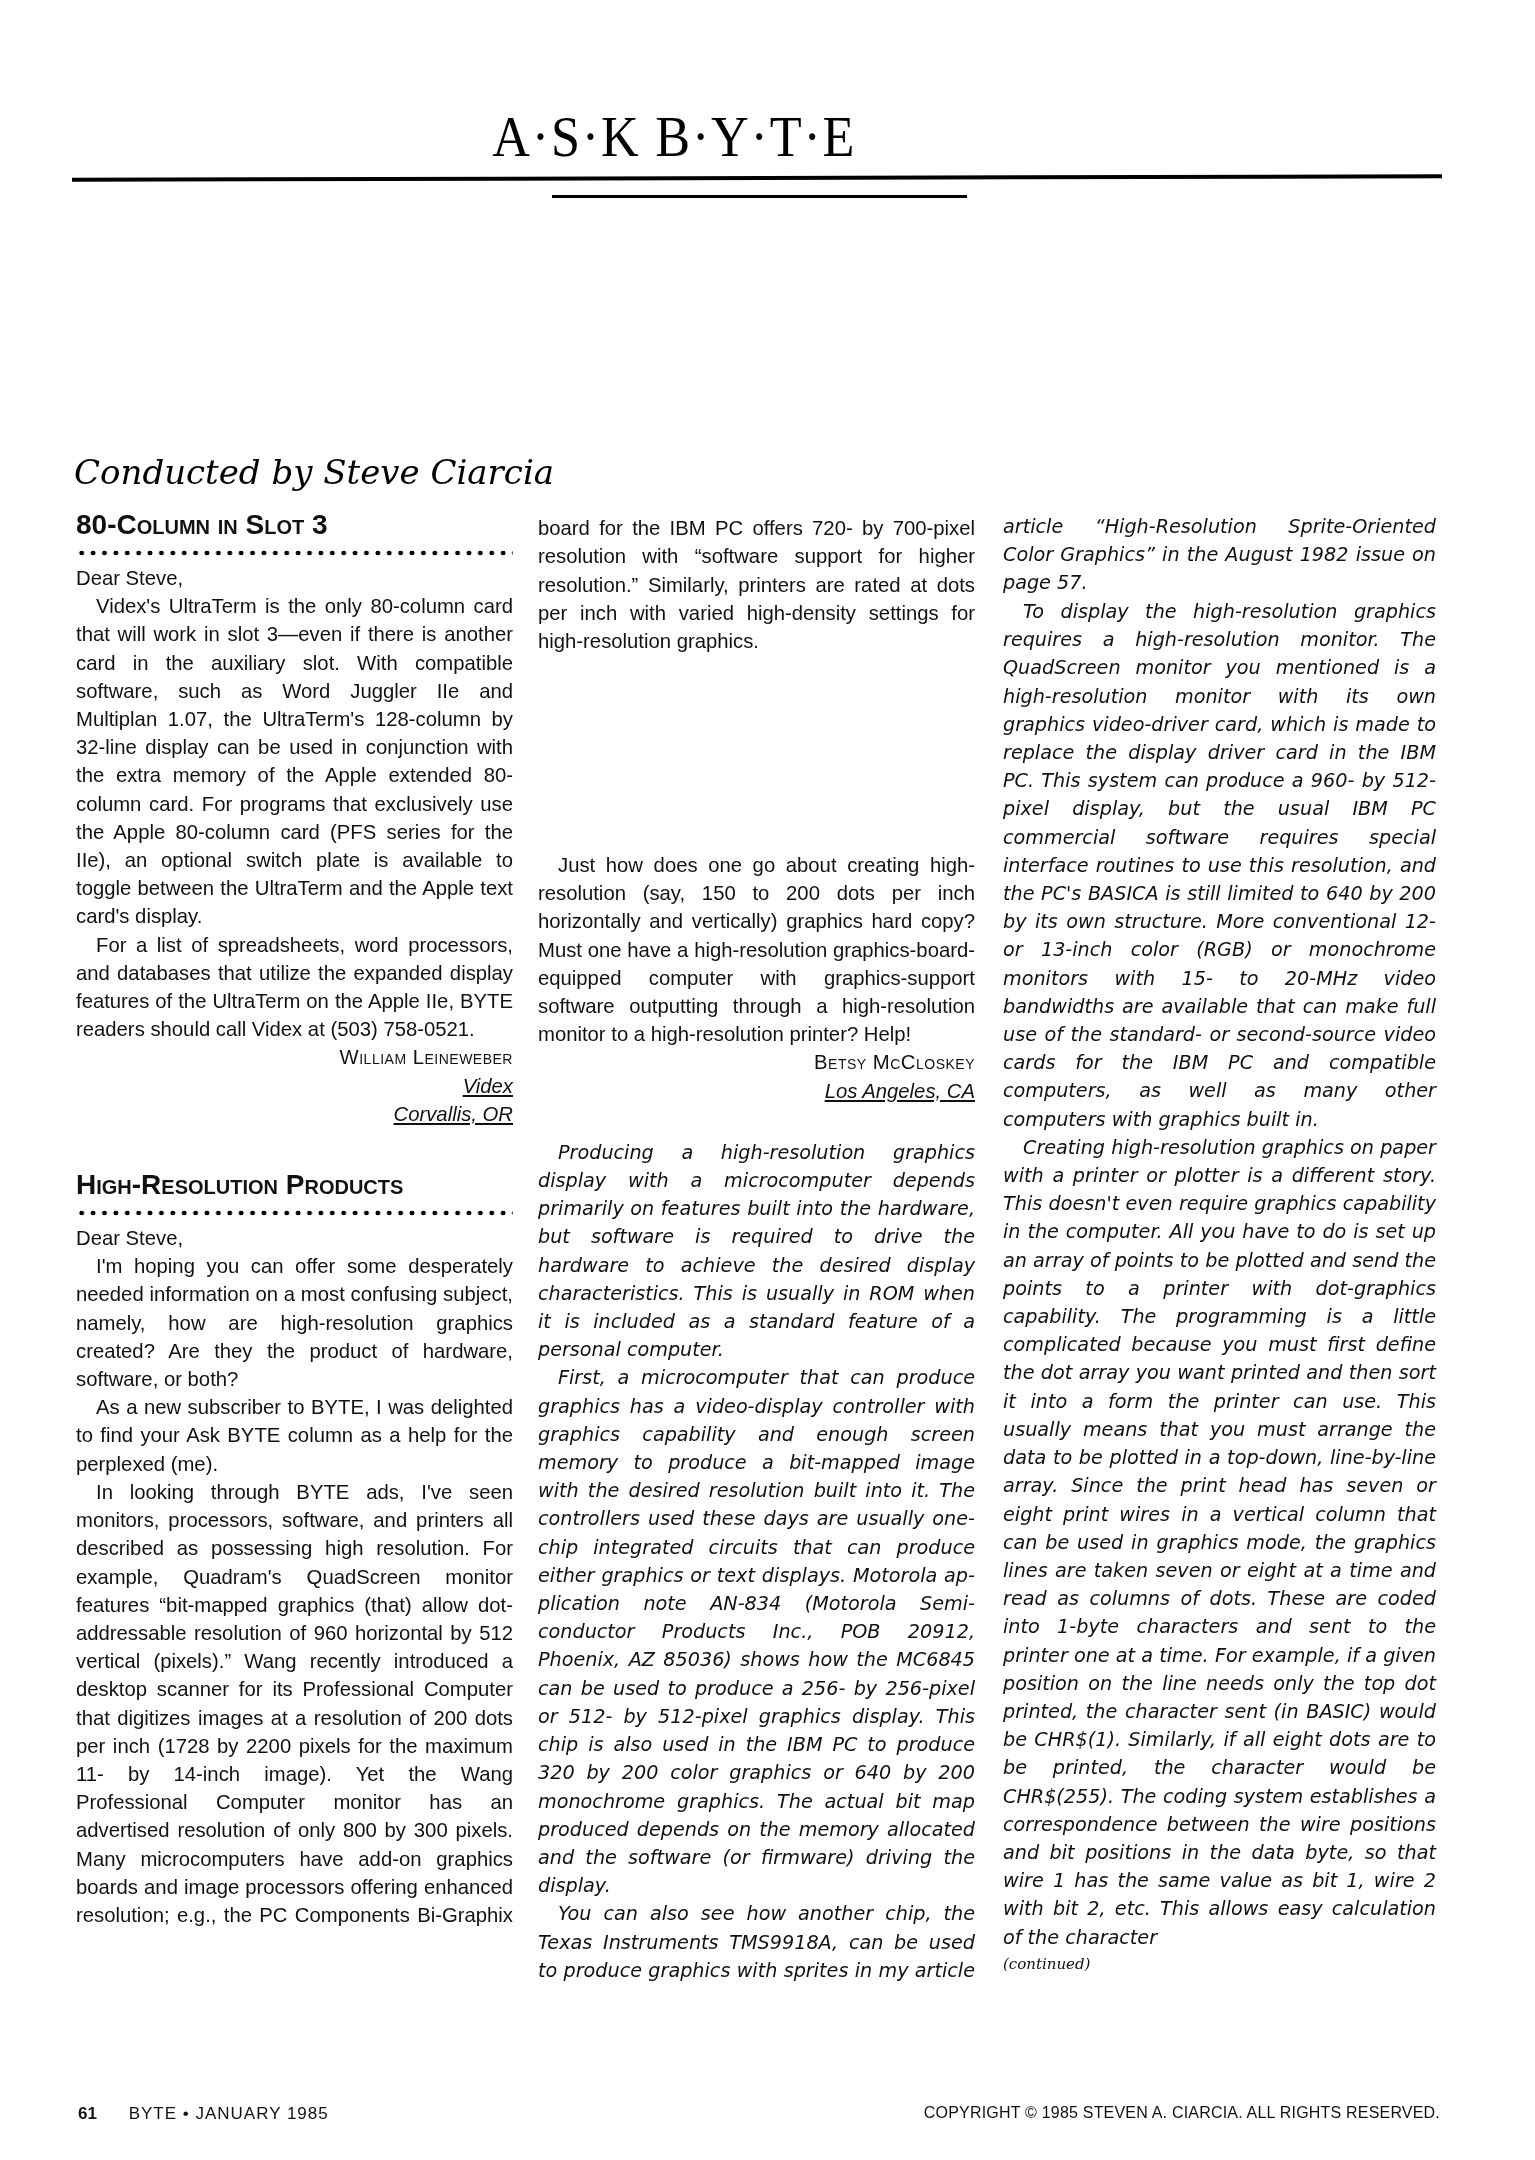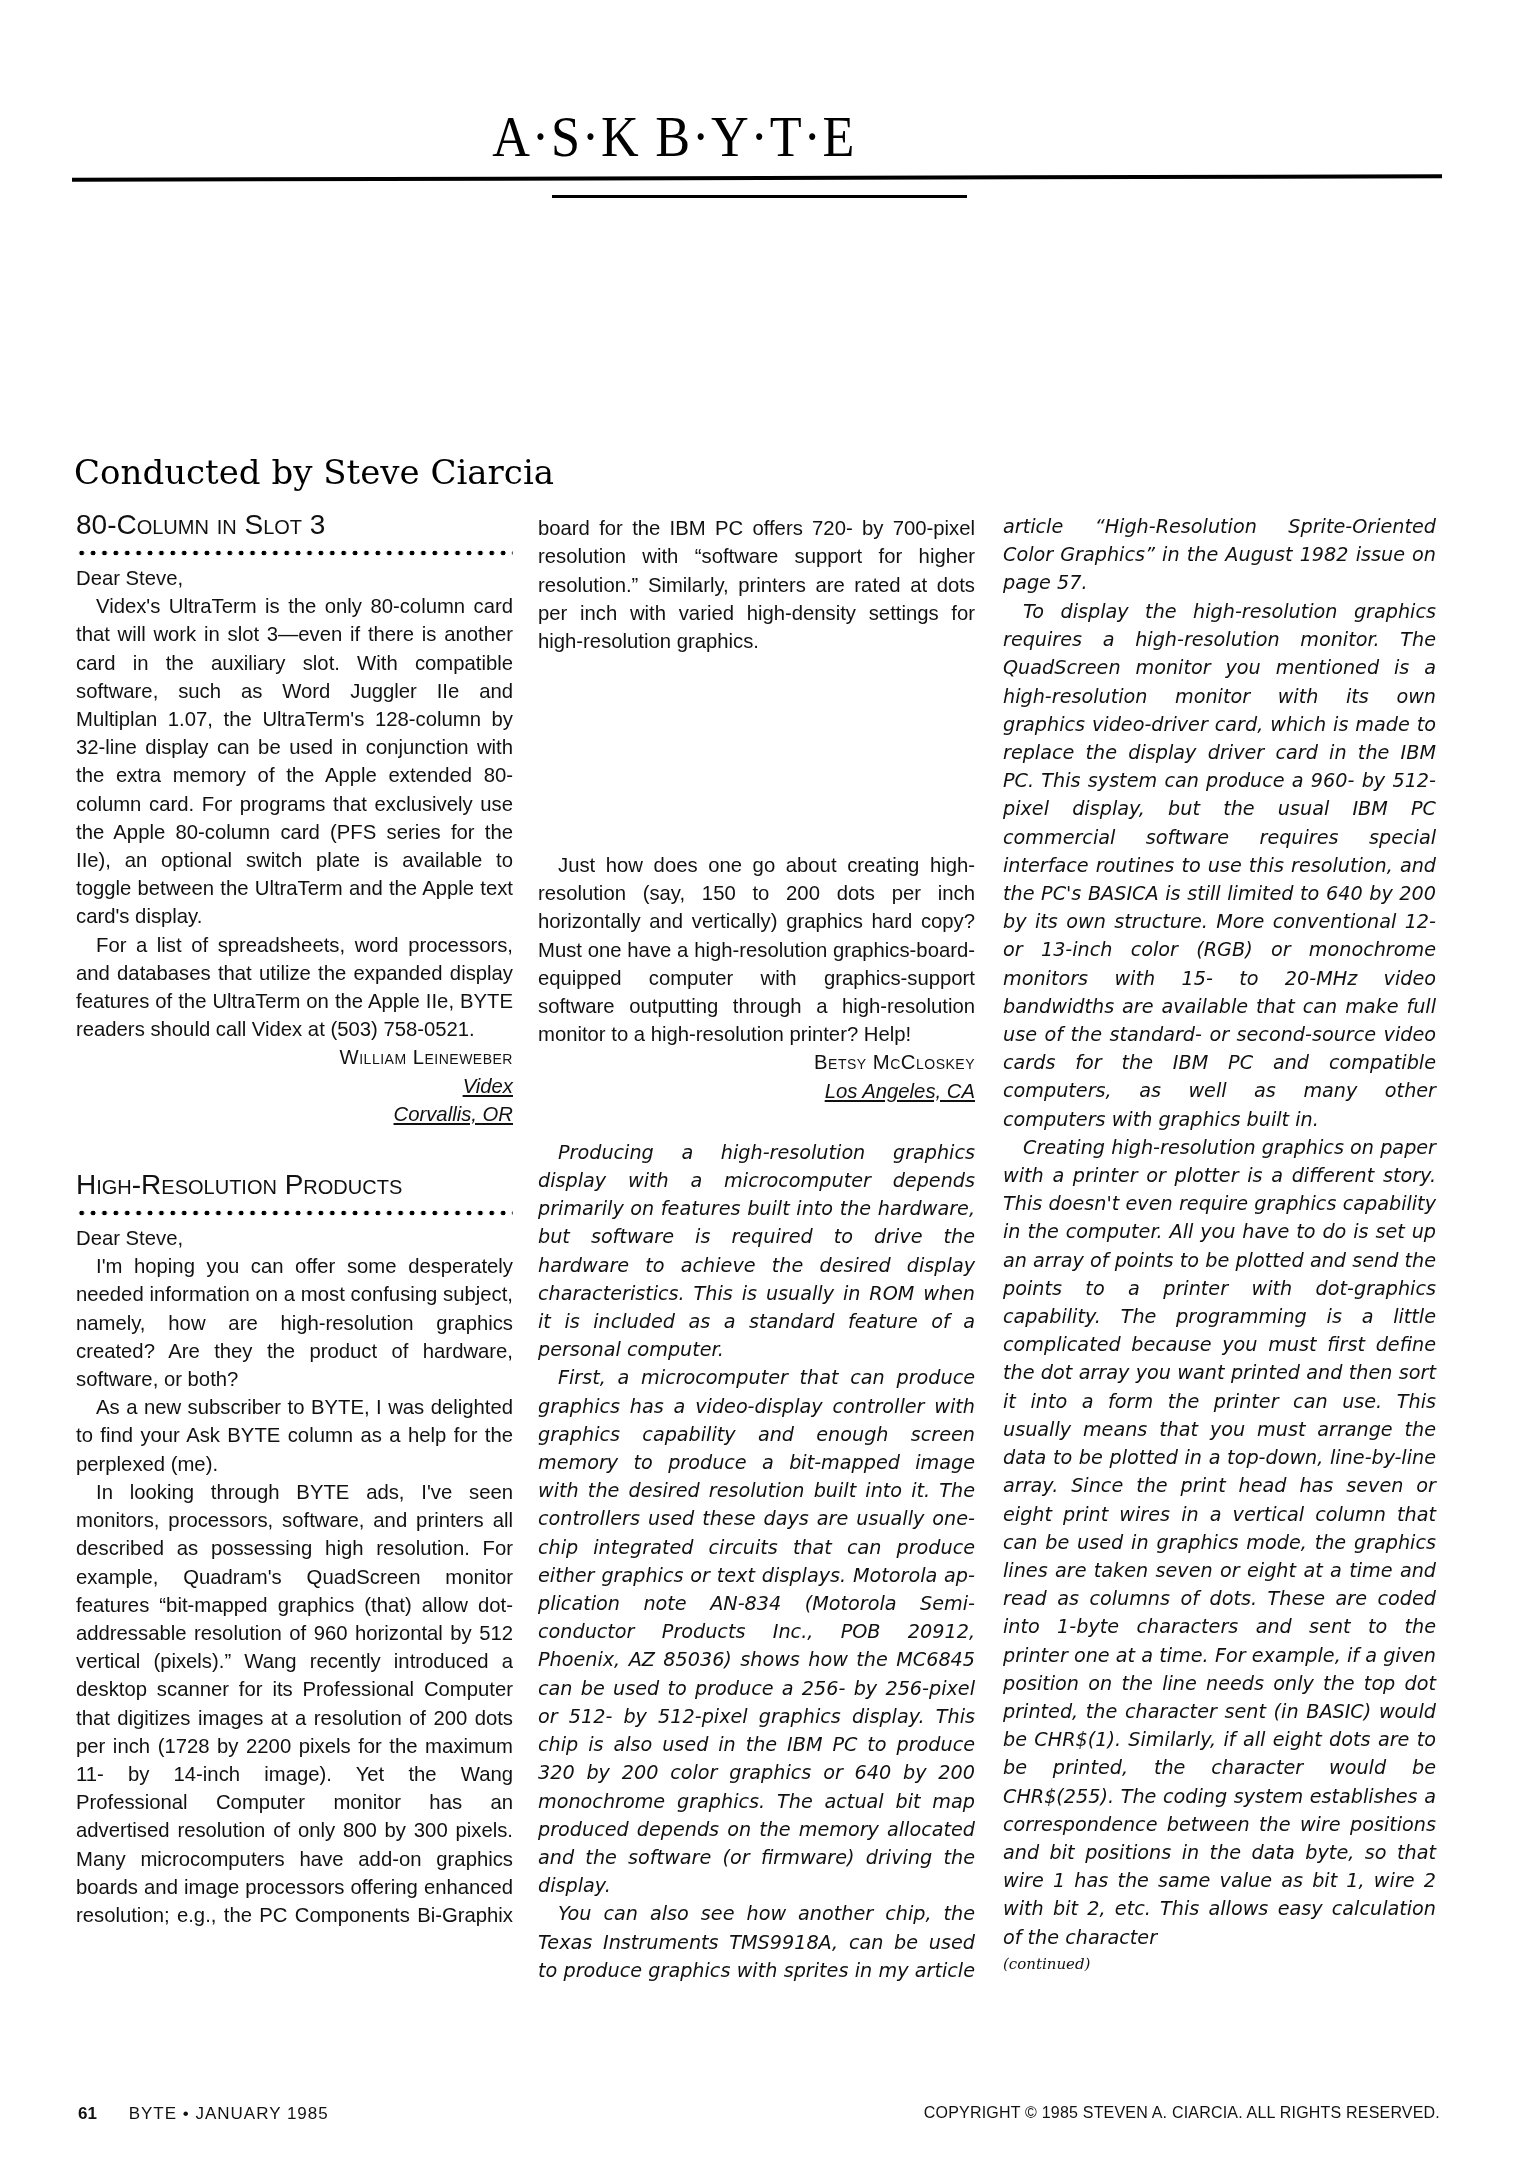--- a/index.html
+++ b/index.html
@@ -18,38 +18,38 @@
   }
   .rule-main {
     position: absolute; left: 72px; top: 176px; width: 1370px; height: 4px; background: #000;
     transform: rotate(-0.15deg);
   }
   .rule-sub {
     position: absolute; left: 552px; top: 195px; width: 415px; height: 3px; background: #000;
   }
   .byline {
     position: absolute; left: 74px; top: 452px;
-    font-family: "DejaVu Serif", "Liberation Serif", serif; 
+    font-family: "DejaVu Serif", "Liberation Serif", serif; font-style: italic;
     font-size: 34px; color: #000;
   }
   .col {
     position: absolute; top: 510px; width: 437px;
     font-size: 20.3px; line-height: 28.2px; text-align: justify;
     hyphens: manual;
   }
   .col1 { left: 76px; top: 508px; }
   .col2 { left: 538px; top: 513px; }
   .col3 { left: 1003px; top: 513px; width: 433px; }
   .col p { margin: 0; text-indent: 20px; }
   .col p.noindent { text-indent: 0; }
   .col .ans p, .col3 p { font-style: italic; }
   .col3 p { font-family: "DejaVu Sans", sans-serif; font-size: 19.2px; }
   .col2 .ans p { font-family: "DejaVu Sans", sans-serif; font-size: 19.2px; }
   .head {
-    font-family: "Liberation Sans", sans-serif; font-weight: normal;
+    font-family: "Liberation Sans", sans-serif; font-weight: bold;
     font-size: 28px; line-height: 34px; font-variant: small-caps; margin: 0;
   }
   .dots {
     height: 10px; margin: 6px 0 6px 0;
     background-image: radial-gradient(circle, #000 2.2px, transparent 2.6px);
     background-size: 11.4px 10px; background-repeat: repeat-x;
   }
   .sig { text-align: right; margin: 0; }
   .sig-name { font-variant: small-caps; letter-spacing: 0.5px; }
   .sig-place { font-style: italic; text-decoration: underline; }

